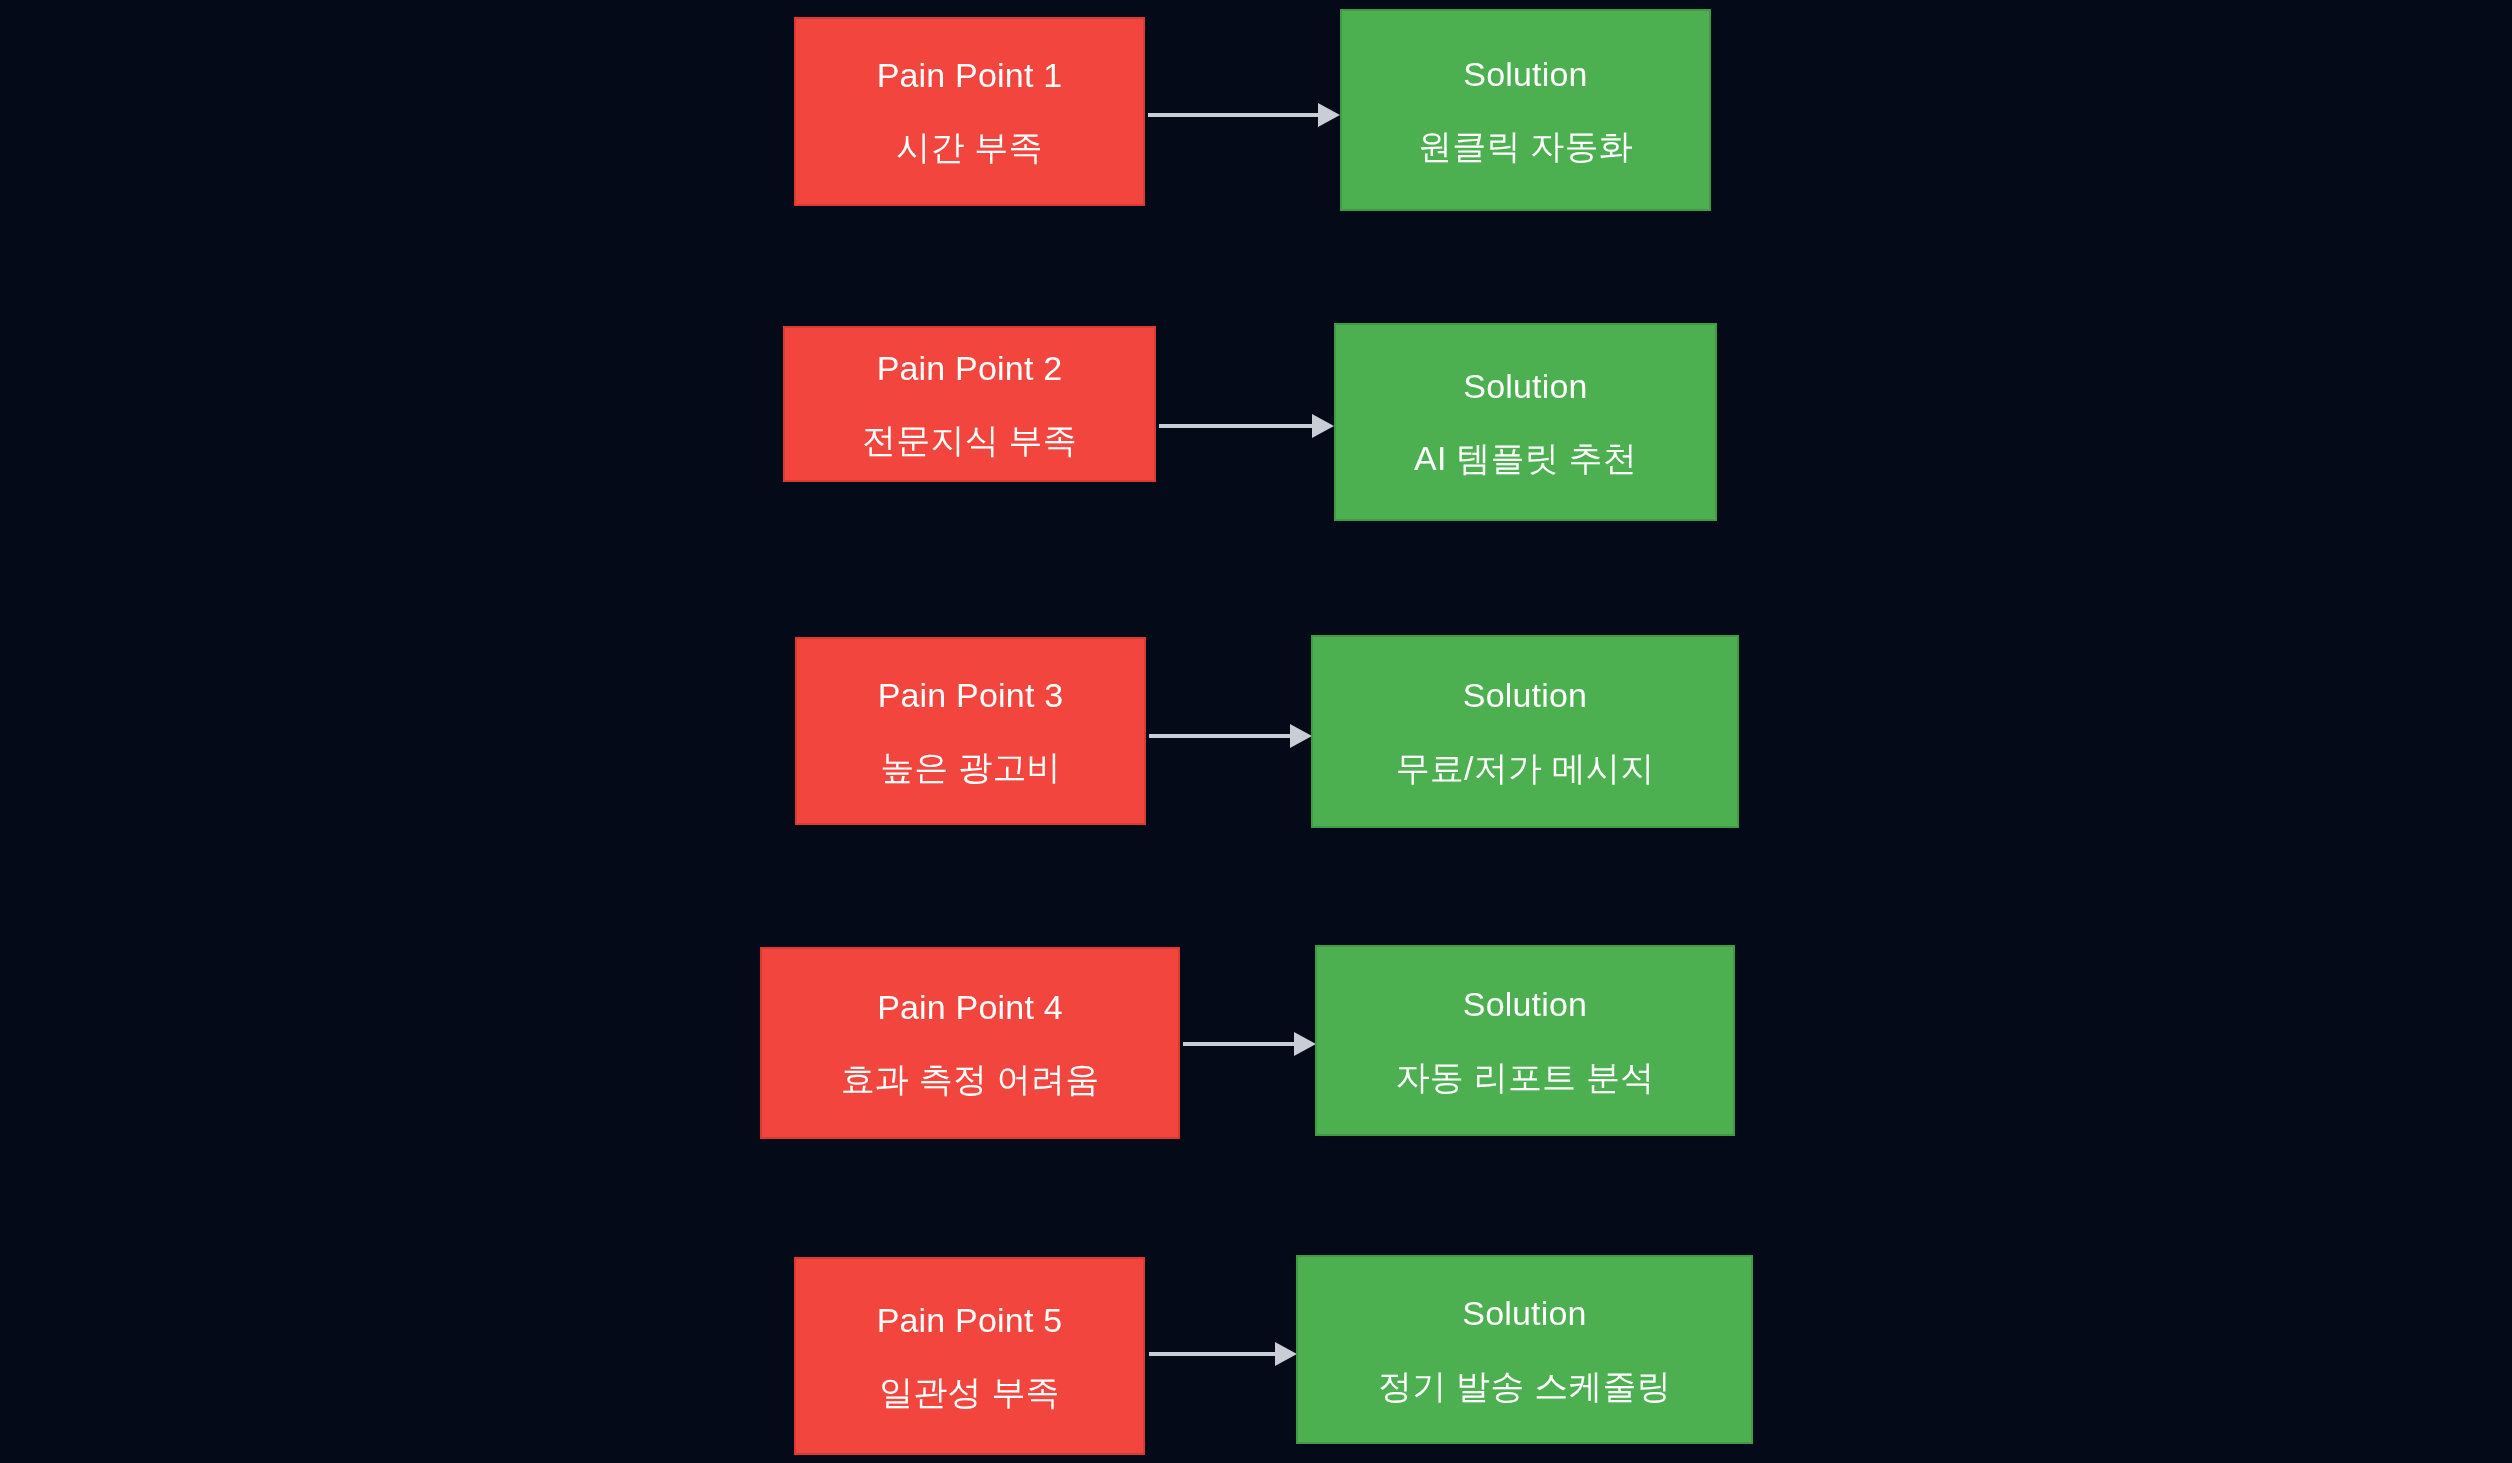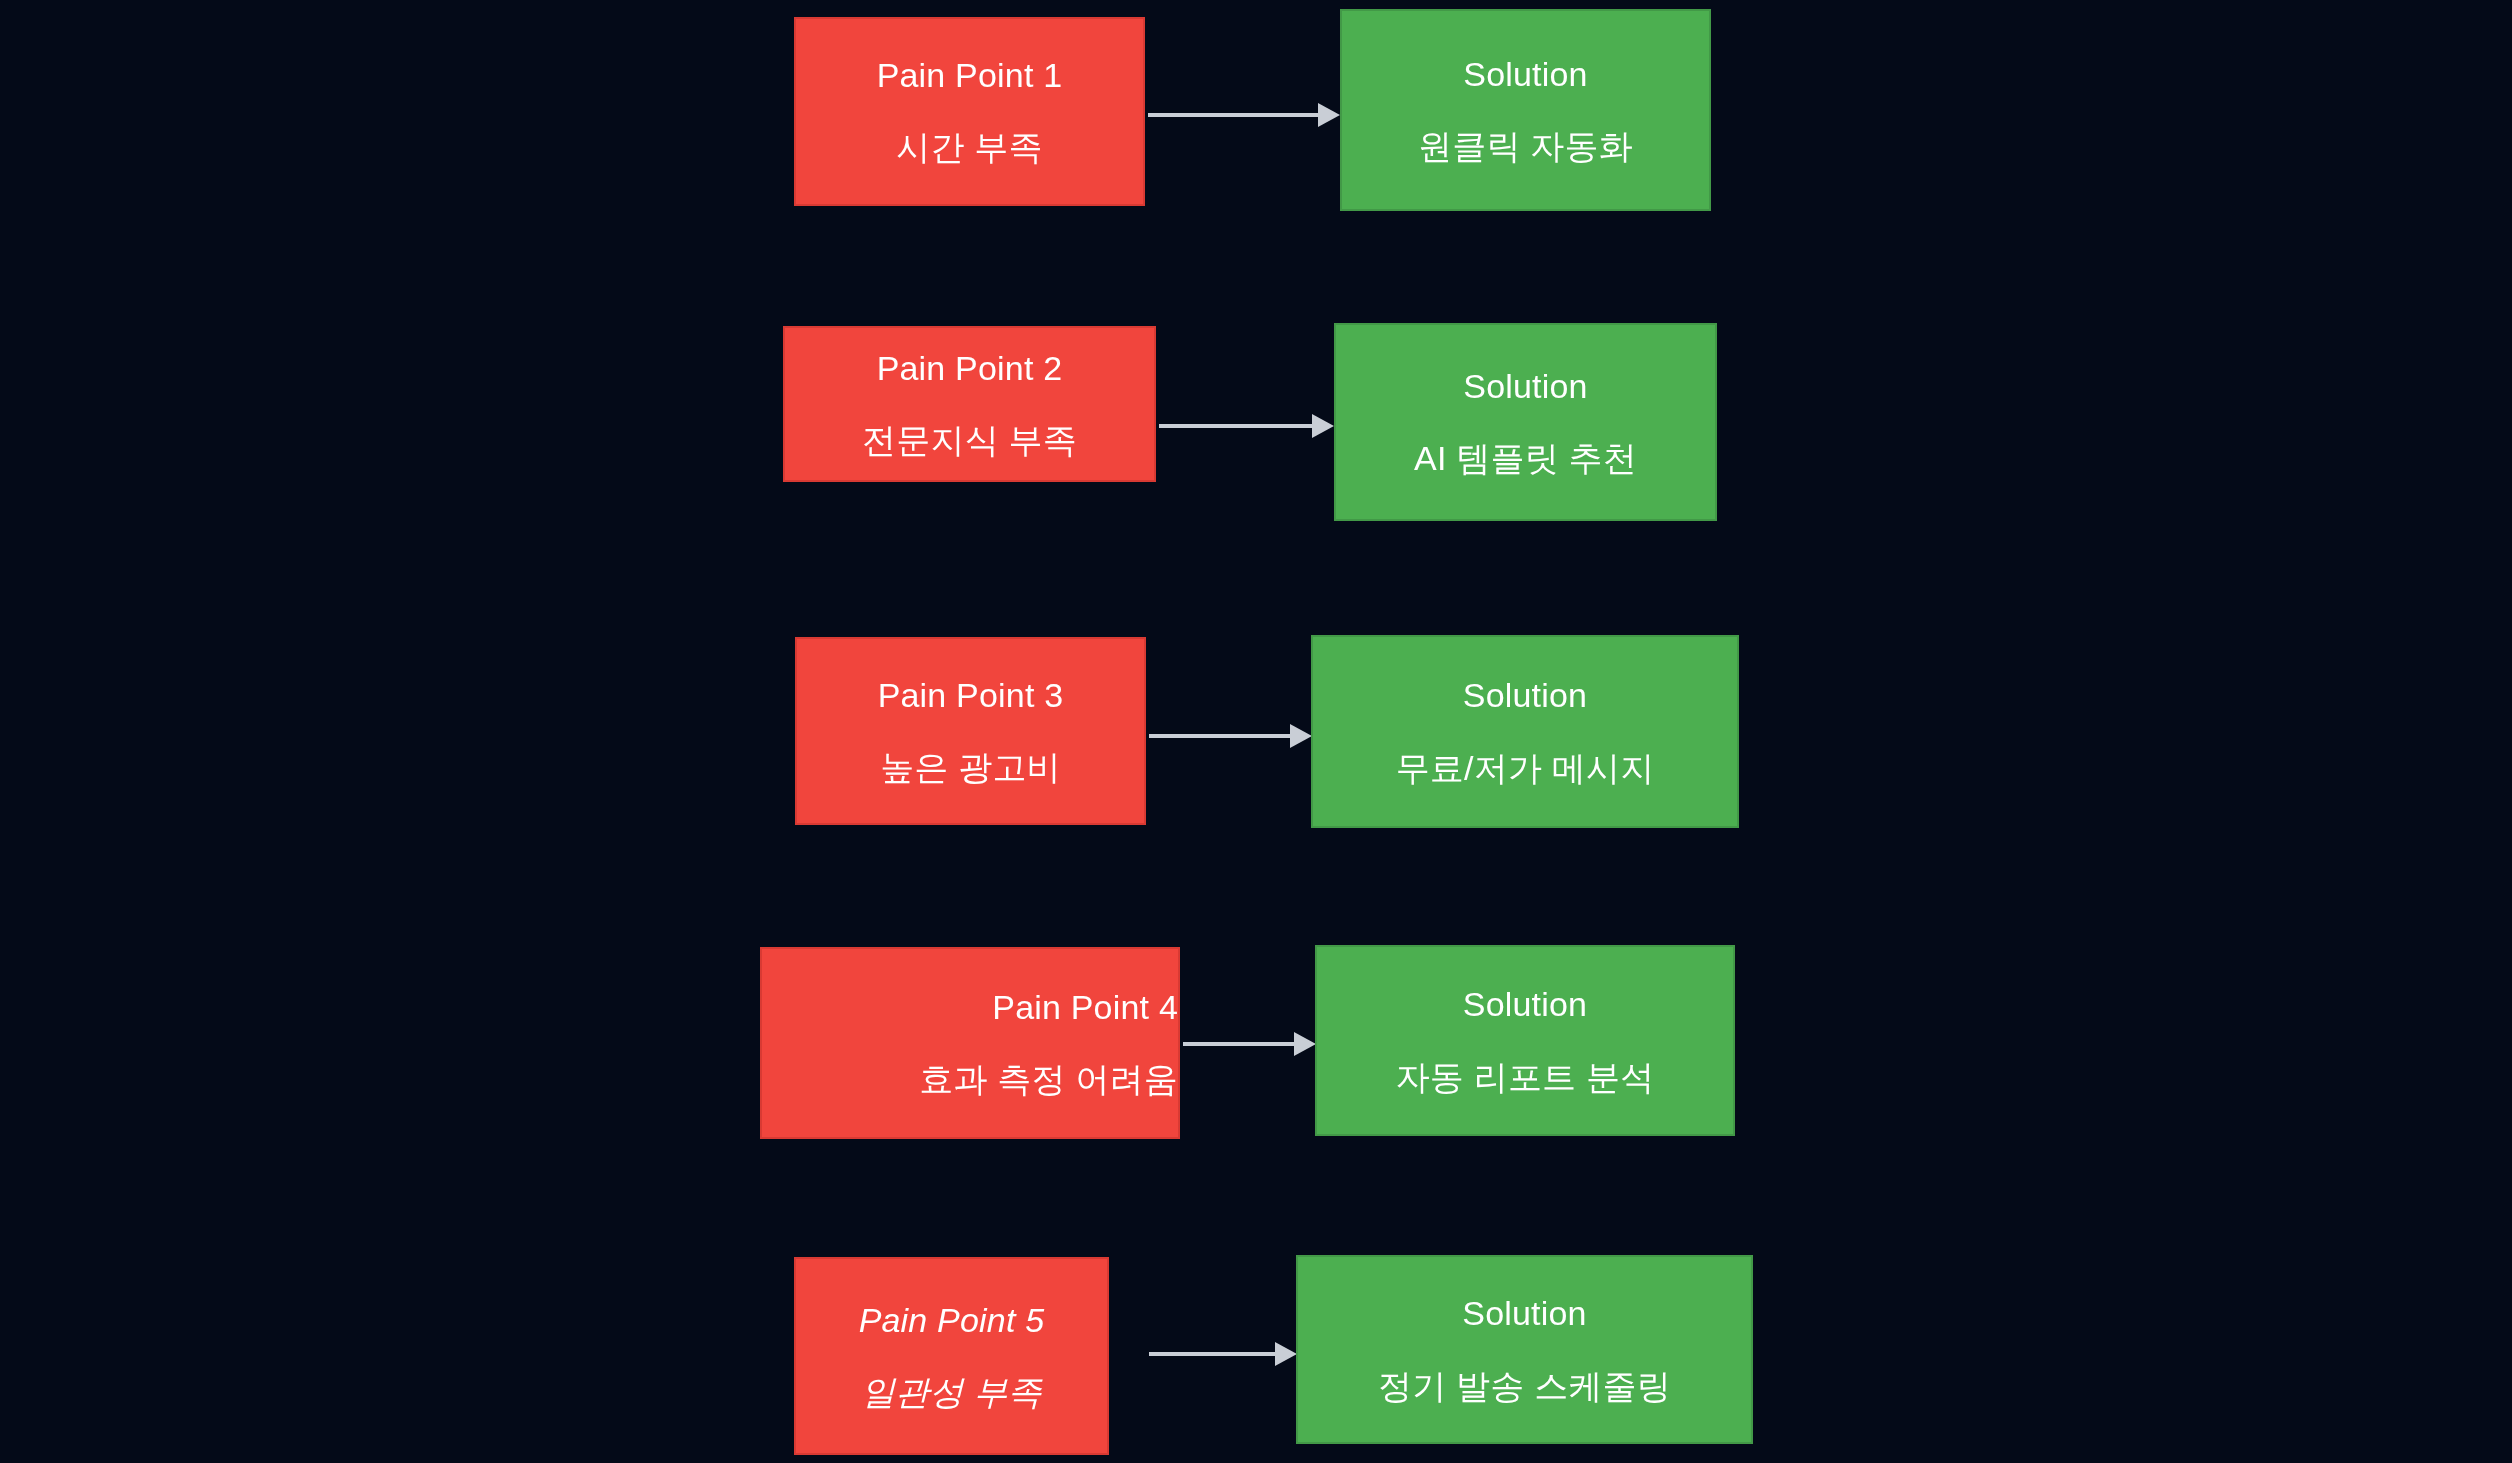--- a/index.html
+++ b/index.html
@@ -107,33 +107,33 @@
       <div class="line2">높은 광고비</div>
     </div>
     <div class="node solution" style="left: 1311px; top: 635px; width: 428px; height: 193px; background: rgb(76, 175, 80); border-color: rgb(66, 153, 71); color: rgb(255, 255, 255);">
       <div class="line1">Solution</div>
       <div class="line2">무료/저가 메시지</div>
     </div>
     <div class="edge" style="left: 1183px; top: 1042px; width: 133px;">
       <div class="shaft" style="width: 113px; background: rgb(201, 206, 214);"></div>
       <div class="head" style="left: 111px; border-left-color: rgb(201, 206, 214);"></div>
     </div>
-    <div class="node pain" style="left: 760px; top: 947px; width: 420px; height: 192px; background: rgb(241, 69, 61); border-color: rgb(217, 58, 51); color: rgb(255, 255, 255); align-items: flex-end;">
+    <div class="node pain" style="left: 760px; top: 947px; width: 420px; height: 192px; background: rgb(241, 69, 61); border-color: rgb(217, 58, 51); color: rgb(255, 255, 255);">
       <div class="line1">Pain Point 4</div>
       <div class="line2">효과 측정 어려움</div>
     </div>
     <div class="node solution" style="left: 1315px; top: 945px; width: 420px; height: 191px; background: rgb(76, 175, 80); border-color: rgb(66, 153, 71); color: rgb(255, 255, 255);">
       <div class="line1">Solution</div>
       <div class="line2">자동 리포트 분석</div>
     </div>
     <div class="edge" style="left: 1149px; top: 1352px; width: 148px;">
       <div class="shaft" style="width: 127px; background: rgb(201, 206, 214);"></div>
       <div class="head" style="left: 126px; border-left-color: rgb(201, 206, 214);"></div>
     </div>
-    <div class="node pain" style="left: 794px; top: 1257px; width: 315px; height: 198px; background: rgb(241, 69, 61); border-color: rgb(217, 58, 51); color: rgb(255, 255, 255); font-style: italic;">
+    <div class="node pain" style="left: 794px; top: 1257px; width: 351px; height: 198px; background: rgb(241, 69, 61); border-color: rgb(217, 58, 51); color: rgb(255, 255, 255);">
       <div class="line1">Pain Point 5</div>
       <div class="line2">일관성 부족</div>
     </div>
     <div class="node solution" style="left: 1296px; top: 1255px; width: 457px; height: 189px; background: rgb(76, 175, 80); border-color: rgb(66, 153, 71); color: rgb(255, 255, 255);">
       <div class="line1">Solution</div>
       <div class="line2">정기 발송 스케줄링</div>
     </div>
   </div>
 
 

